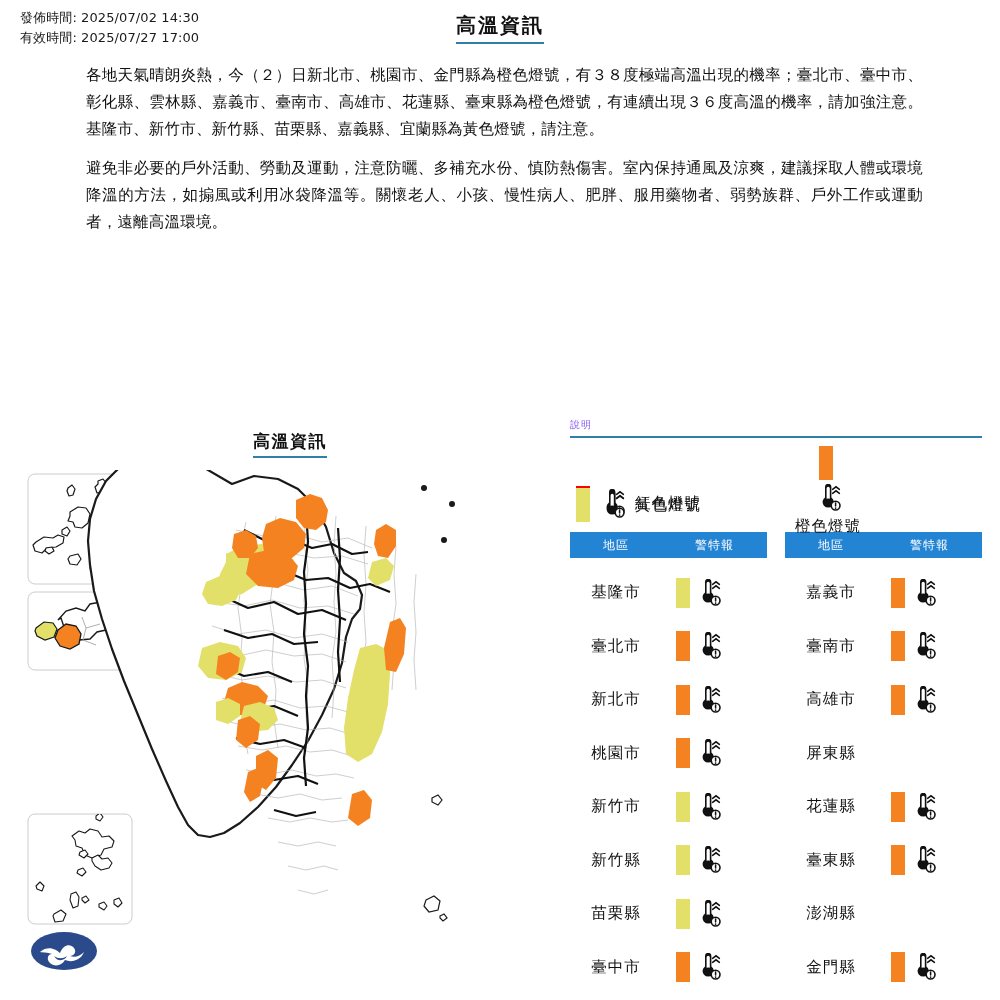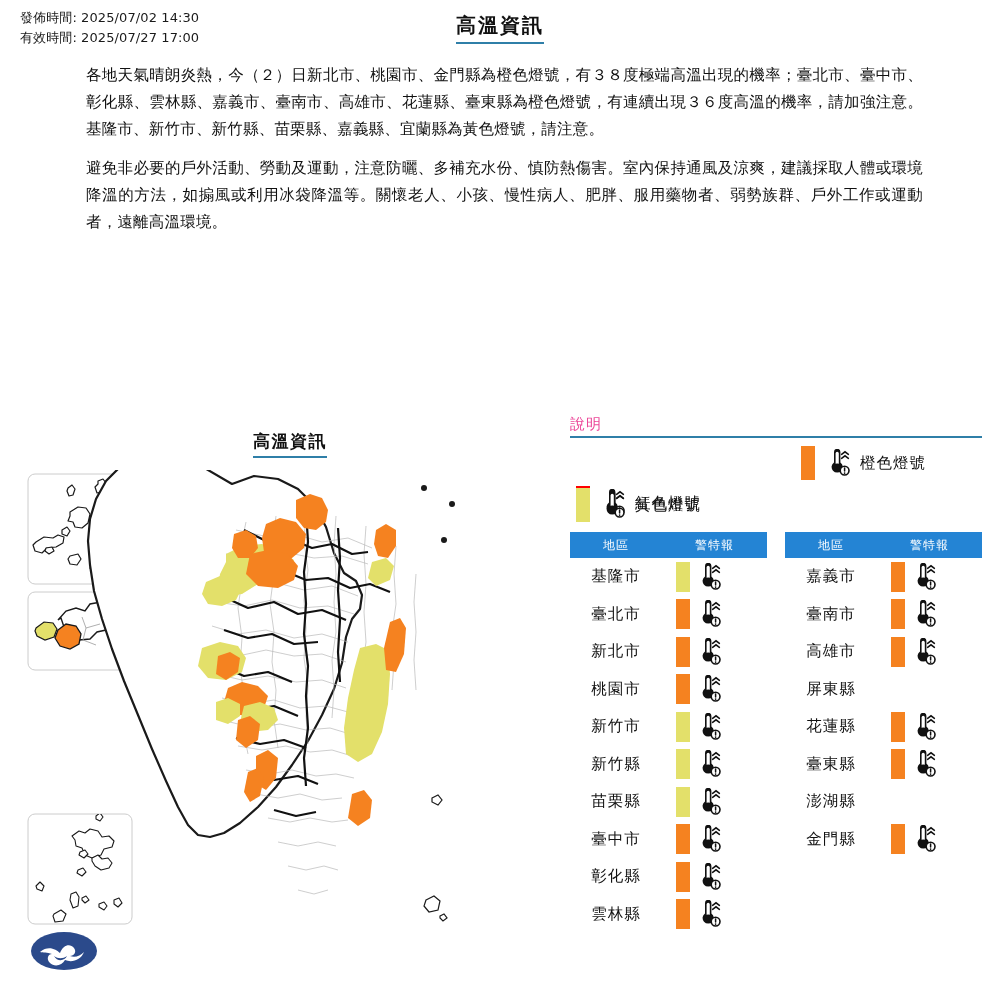--- a/index.html
+++ b/index.html
@@ -37,38 +37,38 @@
     position:absolute;left:0;top:15px;width:540px;text-align:center;
     font-size:17px;font-weight:600;color:#111;letter-spacing:1.5px;
   }
   .map-title span{display:inline-block;padding-bottom:3px;border-bottom:2.5px solid #2f7fa8;}
   .map-canvas{position:absolute;left:0;top:55px;width:540px;height:510px;}
   .map-canvas svg{display:block;width:540px;height:510px;}
   
   .logo{position:absolute;left:30px;top:930px;width:68px;height:42px;}
   
   .side{position:absolute;left:570px;top:415px;width:412px;}
-  .side-title{font-size:15px;color:#ec4899;line-height:19px;letter-spacing:1px;font-family:Liberation Serif, serif;}
+  .side-title{font-size:10px;color:#8b5cf6;line-height:19px;letter-spacing:1px;font-family:Liberation Serif, serif;}
   .side-rule{height:2px;background:#2f7fa8;margin-top:2px;width:412px;}
   .legend{margin-top:8px;position:relative;height:82px;}
   .lg-item{position:absolute;display:flex;align-items:center;gap:4px;}
   .lg-item.i0{left:6px;top:0;margin-top:40px;}
-  .lg-item.i1{left:231px;top:0;}
+  .lg-item.i1{left:220px;top:0;flex-direction:column;}
   .lg-item.i2{left:6px;top:42px;}
   .sw{width:14px;height:34px;display:block;flex:none;}
   .lg-label{font-size:15.5px;color:#111;letter-spacing:1px;margin-left:5px;white-space:nowrap;}
   .tables{display:flex;gap:18px;margin-top:4px;}
   .tbl{width:197px;}
   .tbl-head{
     background:#2484d4;color:#ffffff;height:26px;
     display:flex;align-items:center;font-size:12px;letter-spacing:1px;
   }
   .tbl-head .c1{width:92px;text-align:center;}
   .tbl-head .c2{width:105px;text-align:center;}
-  .row{height:37.5px;display:flex;align-items:center;}
+  .row{height:37.5px;display:flex;align-items:center;margin-top:16px;}
   .row .c1{width:92px;text-align:center;font-size:15.5px;color:#111;letter-spacing:1px;}
   .row .c2{width:105px;display:flex;align-items:center;padding-left:14px;box-sizing:border-box;}
   .bar{width:14px;height:30px;display:block;flex:none;}
   .thermo{width:28px;height:28px;display:block;margin-left:4px;flex:none;}
 </style>
 </head>
 <body>
 
 <div class="hdr">
   <div class="times">

